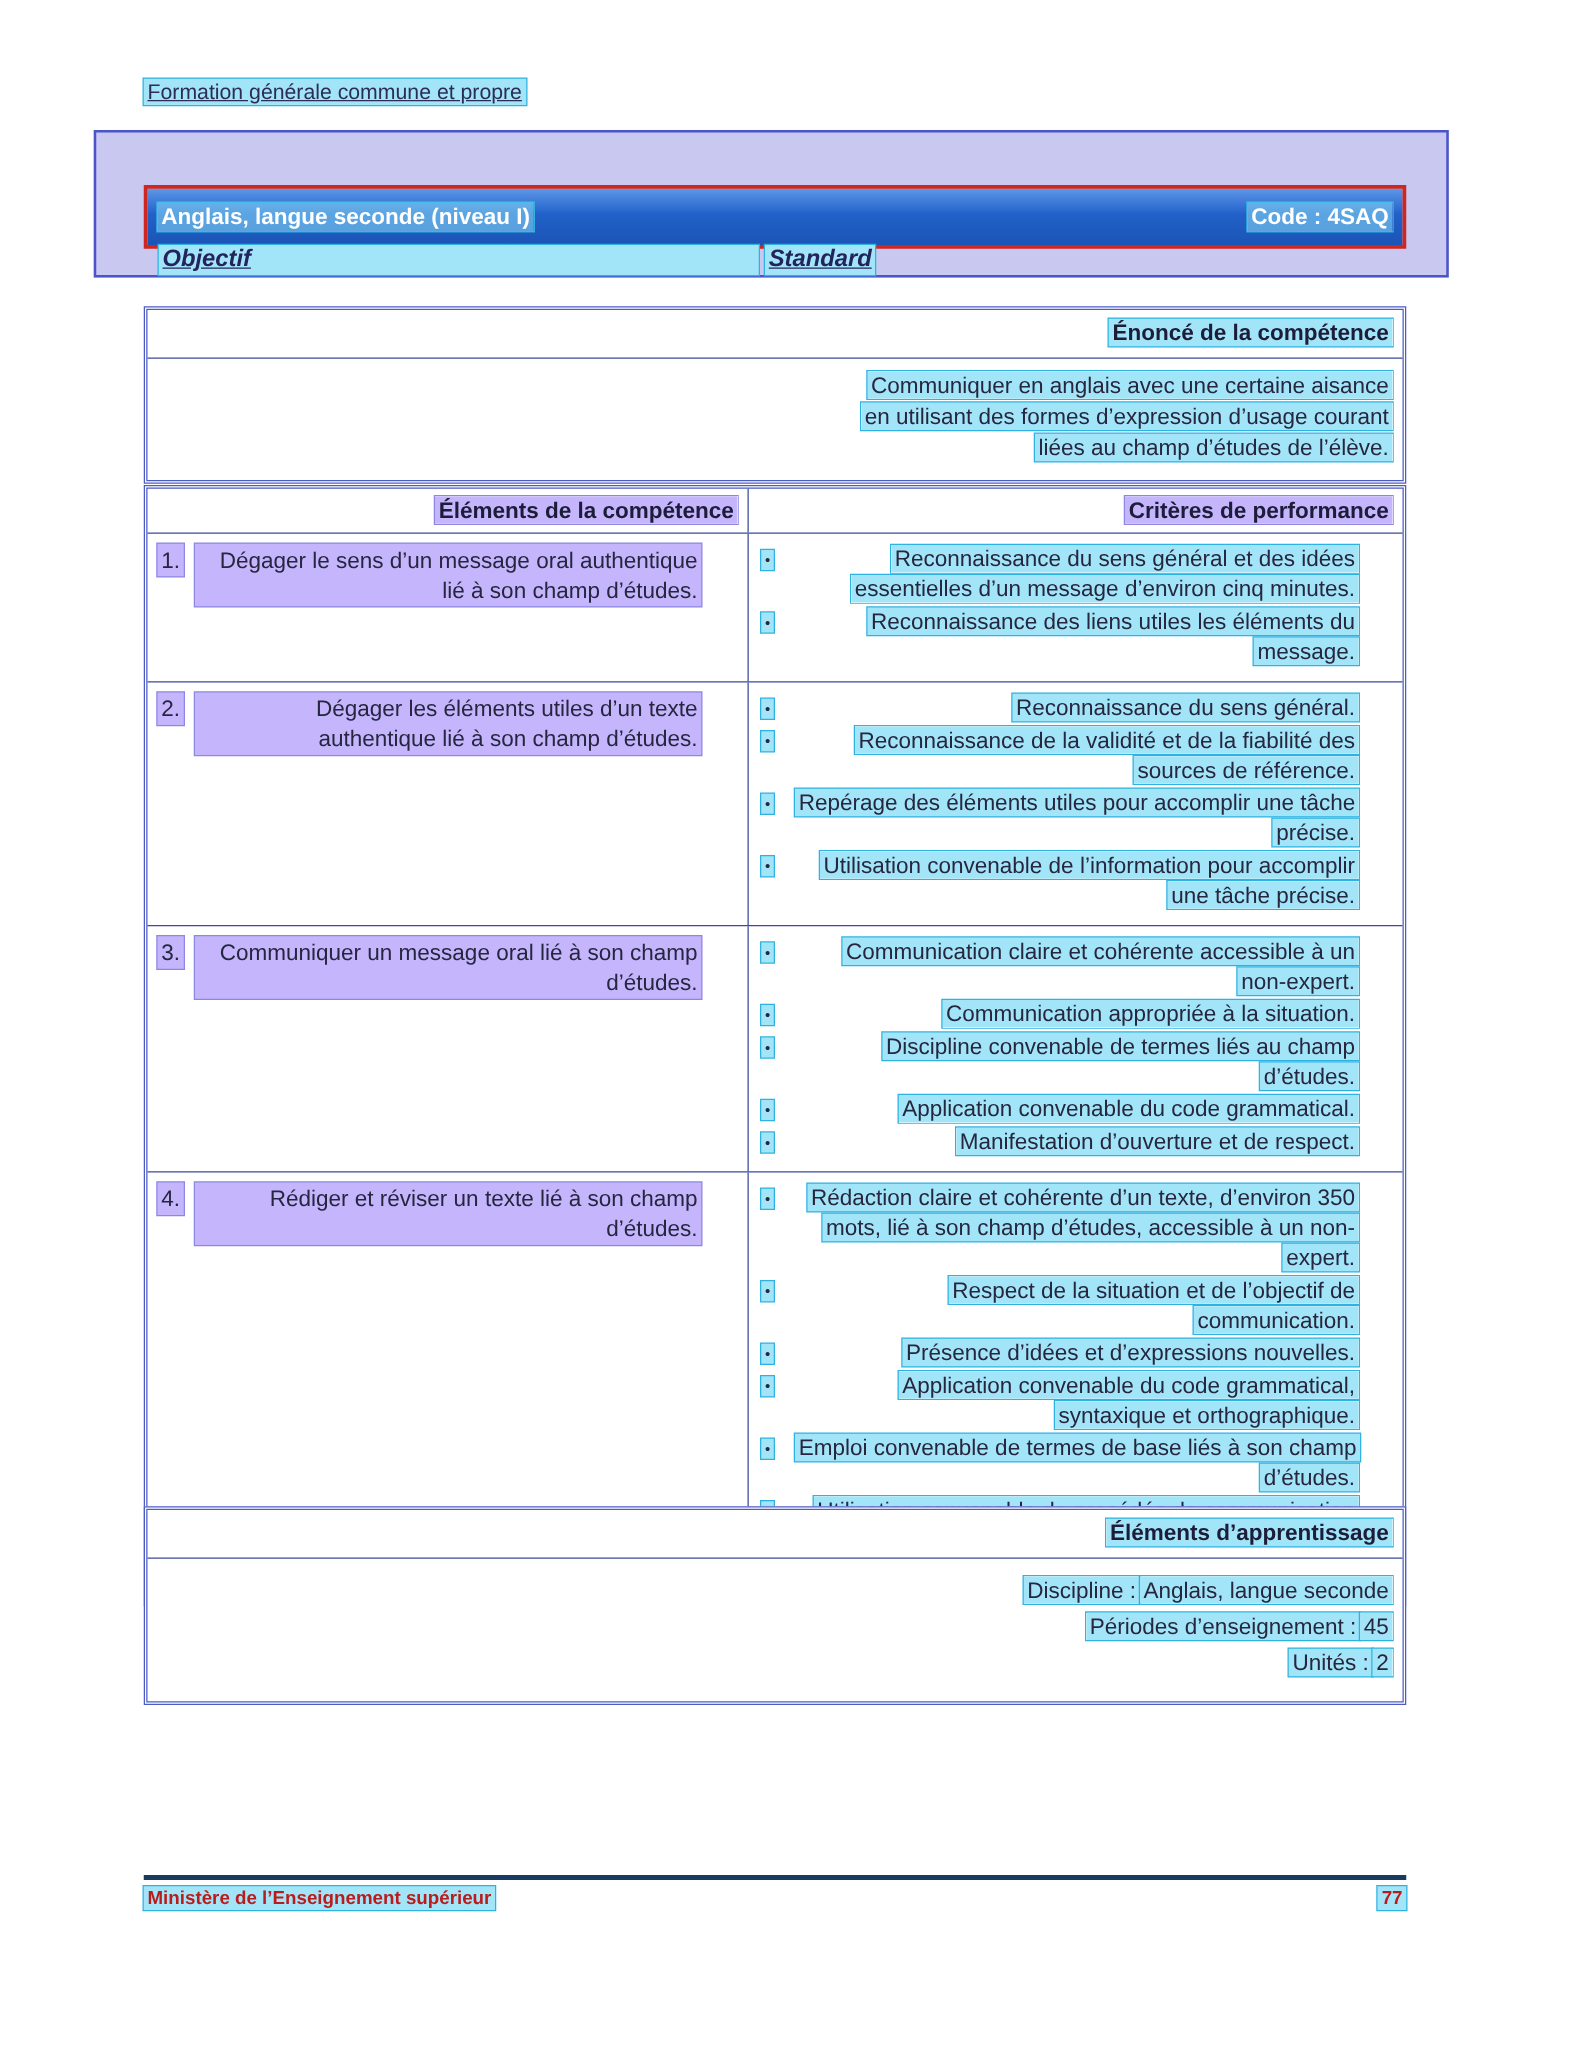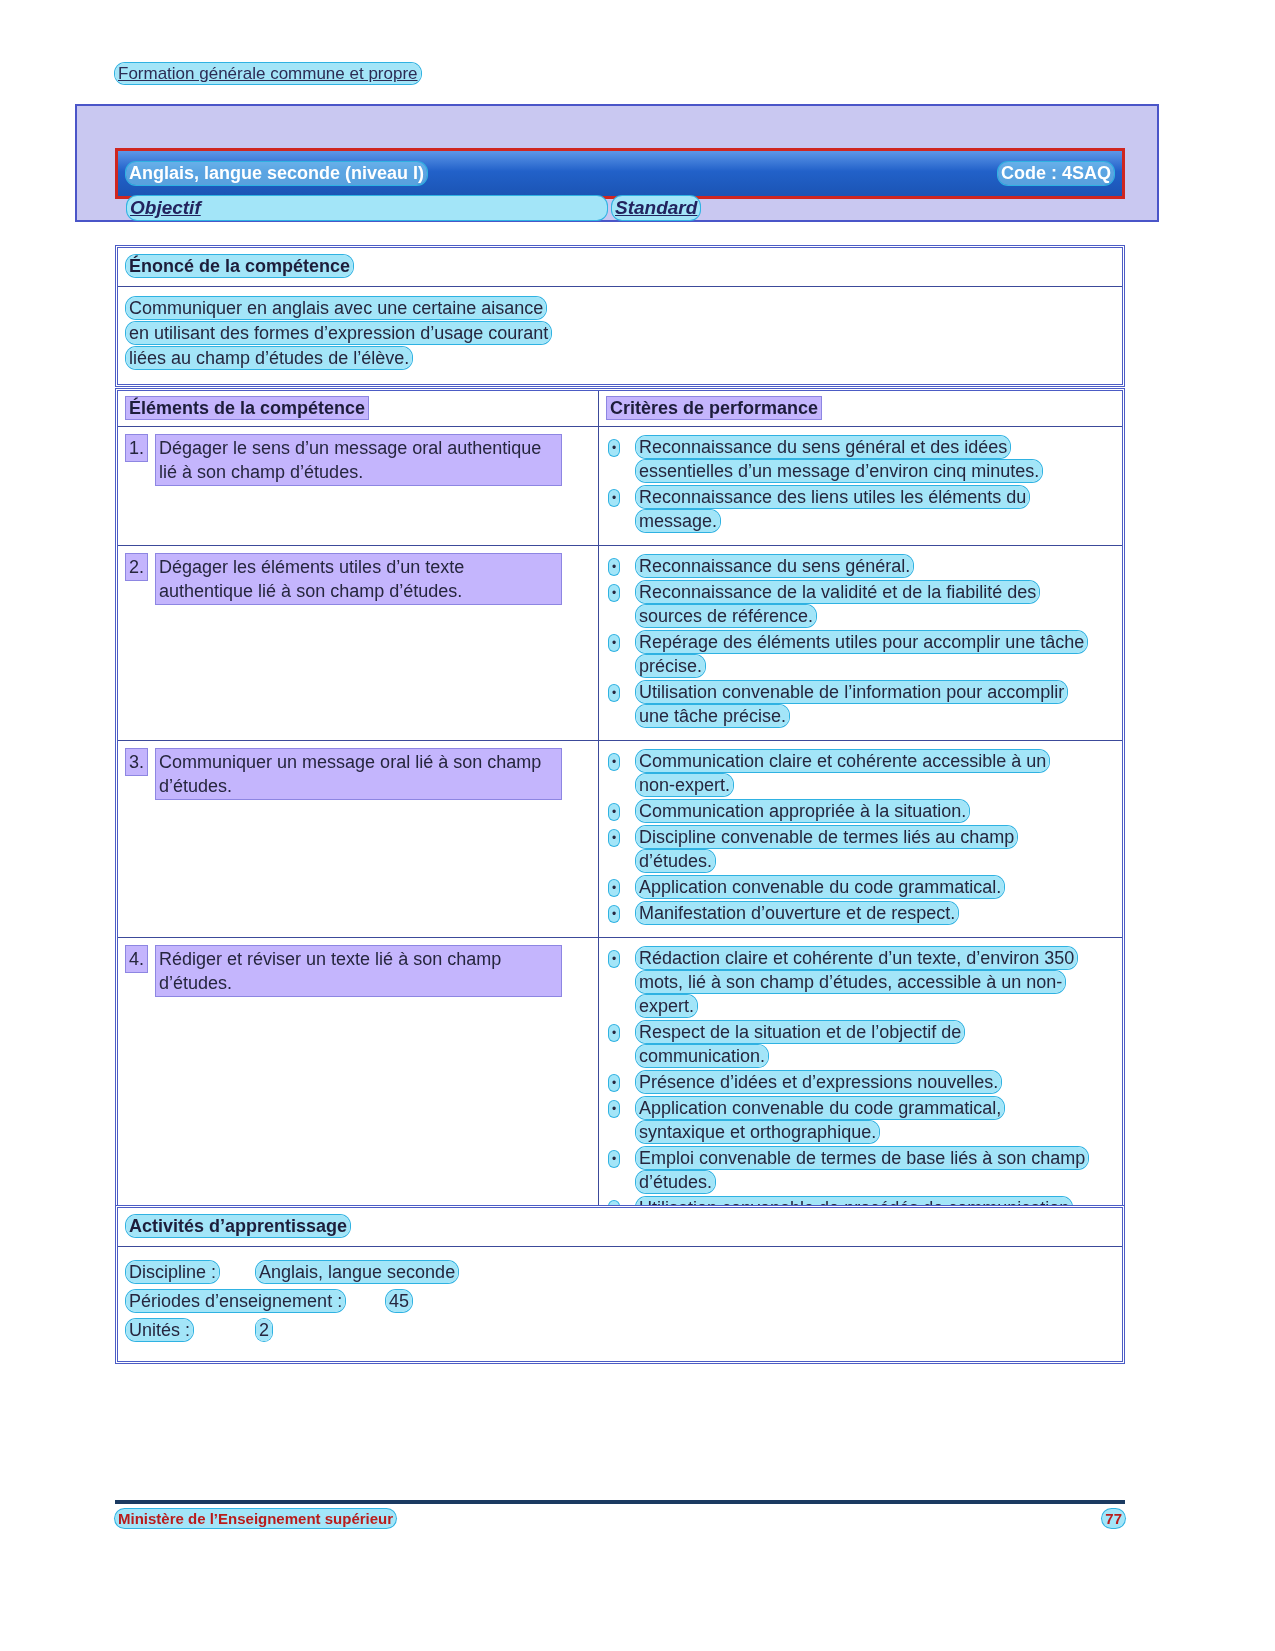--- a/index.html
+++ b/index.html
@@ -8,21 +8,21 @@
     position:relative; width:1275px; height:1651px; background:#ffffff;
     font-family:"Liberation Sans", sans-serif; font-size:18px; color:#26263e;
     overflow:hidden;
   }
 
   
   .hl {
     background:#a3e5f8;
     box-shadow:0 0 0 1px #2fb2e2;
     padding:1px 3px;
-    -webkit-box-decoration-break:clone; box-decoration-break:clone;border-radius:10px;
+    -webkit-box-decoration-break:clone; box-decoration-break:clone;
   }
   .hl2 {
     background:#c4b5fd;
     box-shadow:0 0 0 1px #8d86e2;
     padding:1px 3px;
     -webkit-box-decoration-break:clone; box-decoration-break:clone;
   }
 
   
   .top-header { position:absolute; left:115px; top:64px; font-size:17px; color:#2c2c54; }
@@ -42,21 +42,21 @@
   }
   .course-bar .hl { background:rgba(138,221,248,.55); color:#ffffff; }
   .obj-std { position:absolute; left:50px; top:90px; }
   .obj-label, .std-label {
     display:inline-block; font-weight:bold; font-style:italic; font-size:19px;
     color:#23235e; text-decoration:underline;
   }
   .obj-label { width:480px; }
 
   
-  .box { position:absolute; left:115px; width:1010px; border:3px double #4c5cc5; background:#fff; }
+  .box { position:absolute; left:115px; width:1010px; border:3px double #4c5cc5; background:#fff;text-align:right; }
   .box-title-row { padding:8px 8px 9px 8px; border-bottom:1px solid #3c4a9a; }
   .title-text { font-weight:bold; font-size:18px; color:#1d1d3a; }
 
   .enonce-box { top:245px; }
   .enonce-body { padding:9px 8px 13px 8px; line-height:25px; }
 
   .comp-table { top:388px; }
   .t-head { display:grid; grid-template-columns:481px 1fr; border-bottom:1px solid #3c4a9a; }
   .t-head > div { padding:7px 8px; }
   .t-head > div:first-child { border-right:1px solid #3c4a9a; }
@@ -225,21 +225,21 @@
         <div class="crit">
           <span class="hl bullet">•</span>
           <span class="hl">Utilisation appropriée de stratégies de révision.</span>
         </div>
       </div>
     </div>
   </div>
 
   <div class="box act-box">
     <div class="box-title-row">
-      <span class="hl title-text">Activités d’apprentissage</span>
+      <span class="hl title-text">Éléments d’apprentissage</span>
     </div>
     <div class="act-body">
       <div class="act-line">
         <span class="lblw w1"><span class="hl">Discipline :</span></span><span class="hl">Anglais, langue seconde</span>
       </div>
       <div class="act-line">
         <span class="lblw w2"><span class="hl">Périodes d’enseignement :</span></span><span class="hl">45</span>
       </div>
       <div class="act-line">
         <span class="lblw w1"><span class="hl">Unités :</span></span><span class="hl">2</span>

